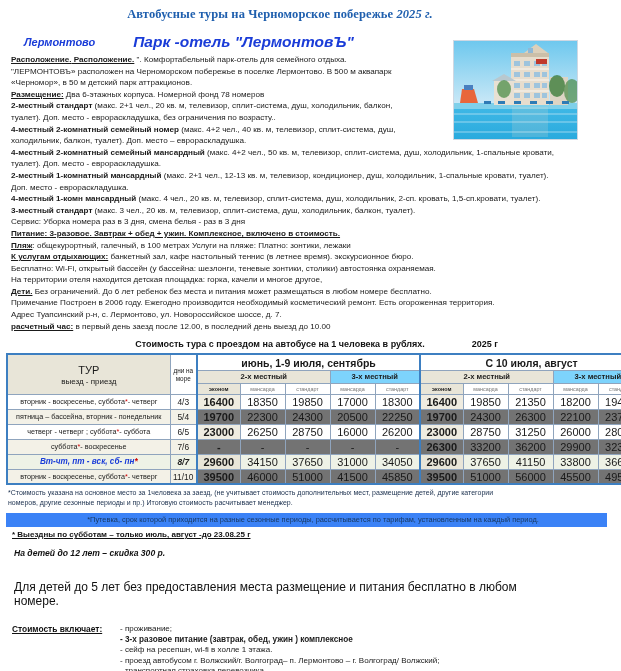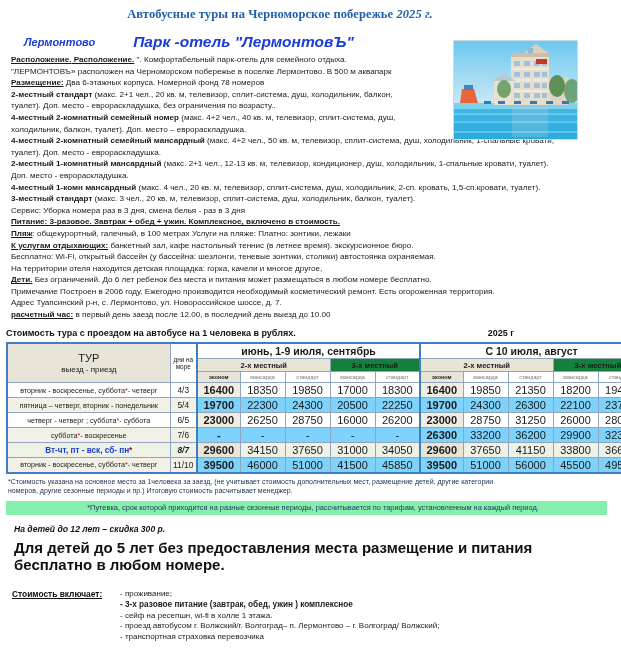--- a/index.html
+++ b/index.html
@@ -54,27 +54,27 @@
 
   
   .photo {
     position:absolute; left:453px; top:40px; width:125px; height:100px;
     border:1px solid #cfd8e3;
     overflow:hidden;
   }
 
   .table-title {
     margin-top:7px;
-    text-align:left;
+    text-align:center;
     font-size:9px; font-weight:bold;
     position:relative;
     color:#111;
   }
   .table-title .year2 {
-    position:absolute; right:40px; top:0; font-weight:bold; font-size:9px;
+    position:absolute; right:56px; top:0; font-weight:bold; font-size:9px;
   }
 
   table.price {
     border-collapse:collapse;
     width:609px;
     margin:4px auto 0 auto;
     table-layout:fixed;
   }
   table.price td, table.price th {
     border:1px solid #8fa4bd;
@@ -85,62 +85,62 @@
     padding:0;
   }
   .hdr-tour { background:#e8e5d8; font-family:"Liberation Serif", serif; font-size:11px; }
   .hdr-tour .sub { font-size:8px; display:block; margin-top:1px;}
   .hdr-days { background:#ffffff; font-size:6.4px; line-height:7.2px; }
   .hdr-season {
     background:#ffffff; font-family:"Liberation Serif", serif;
     font-weight:bold; font-size:10.5px; height:16px;
   }
   .hdr-occ { background:#e8e5d8; font-weight:bold; font-size:7.6px; height:13px; }
-  .hdr-occ.white { background:#15803d; }
+  .hdr-occ.white { background:#7dd3fc; }
   .hdr-cat { font-size:5.4px; height:11px; font-weight:bold; color:#444; }
   .hdr-cat.shade { background:#e8e5d8; }
   .hdr-cat.plain { background:#ffffff; color:#777; font-weight:normal;}
 
   td.tour-cell {
     font-size:7.2px; height:15px; background:#ffffff; padding:0 2px;
   }
   td.days-cell { font-size:8.4px; background:#ffffff; }
   td.val { font-size:11px; background:#ffffff; }
   td.val.econ { font-weight:bold; background:#efece1; }
-  tr.alt td.val { background:#7dd3fc; }
+  tr.alt td.val { background:#737373; }
   tr.alt td.tour-cell, tr.alt td.days-cell { background:#f3f1e7; }
   tr.hl td { background:#eef2e6; }
-  tr.hl td.tour-cell { color:#1a3cd8; font-weight:bold; font-size:8.2px; }
+  tr.hl td.tour-cell { color:#1a3cd8; font-weight:bold; font-size:8.2px;font-style:italic; }
   tr.hl td.days-cell { font-weight:bold;font-style:italic; }
   tr.hl td.val.econ { background:#e8e5d8; }
   .ast { color:#c00; }
   .thick-left { border-left:2px solid #3d7fc1 !important; }
   .thick-right { border-right:2px solid #3d7fc1 !important; }
   .thick-top { border-top:2px solid #3d7fc1 !important; }
   .thick-bot { border-bottom:2px solid #3d7fc1 !important; }
 
   .note1 {
     width:600px; margin:3px auto 0 auto;
     font-size:7px; line-height:9.4px; color:#1a2f4d; text-align:left; padding-left:2px;
   }
   .note-blue {
     width:601px; margin:6px auto 0 auto;
-    background:#86efac;
+    background:#3b82f6;
     font-size:7.4px; color:#17365d; text-align:center;
     padding:2px 0 3px 13px;
   }
   .note2 {
     margin:3px 0 0 6px; font-size:8px; font-weight:bold;
     text-decoration:underline; color:#111;
   }
   .note3 {
     margin:9px 0 0 8px; font-size:8.6px; font-weight:bold; font-style:italic; color:#111;
   }
   .note4 {
-    margin:5px 0 0 8px; font-size:15px; font-weight:bold; color:#111;
+    margin:22px 0 0 8px; font-size:12px; font-weight:normal; color:#111;
   }
 
   .includes { margin-top:16px; padding-left:6px; position:relative; }
   .includes .lbl {
     position:absolute; left:6px; top:0;
     font-size:8.4px; font-weight:bold; text-decoration:underline; color:#111;
   }
   .includes ul { list-style:none; margin:0; padding:0 0 0 108px; }
   .includes li {
     font-size:8px; line-height:10.6px; color:#1a1a1a;
@@ -232,20 +232,21 @@
           <rect x="0" y="80" width="125" height="2"></rect>
           <rect x="0" y="90" width="125" height="2"></rect>
       </g>
       <rect x="58" y="66" width="36" height="30" fill="#e7ddcd" opacity=".18"></rect>
     </svg>
   </div>
 
   <div class="desc">
       <p><span class="u">Расположение.</span><span class="u"> Расположение.</span><span> ". Комфортабельный парк-отель  для семейного отдыха.</span></p>
       <p><span>"ЛЕРМОНТОВЪ»  расположен на Черноморском побережье в поселке Лермонтово. В 500 м аквапарк</span></p>
+      <p><span>«Черномор», в 50 м детский парк аттракционов.</span></p>
       <p><span class="u">Размещение:</span><span> Два 6-этажных корпуса. Номерной фонд 78 номеров</span></p>
       <p><span class="b">2-местный стандарт</span><span> (макс. 2+1 чел., 20 кв. м, телевизор, сплит-система, душ, холодильник, балкон,</span></p>
       <p><span>туалет). Доп. место - еврораскладушка,  без ограничения по возрасту..</span></p>
       <p><span class="b">4-местный 2-комнатный семейный номер</span><span> (макс. 4+2 чел., 40 кв. м, телевизор, сплит-система, душ,</span></p>
       <p><span>холодильник, балкон, туалет). Доп. место – еврораскладушка.</span></p>
       <p class="wide"><span class="b">4-местный 2-комнатный семейный мансардный</span><span> (макс. 4+2 чел., 50 кв. м, телевизор, сплит-система, душ, холодильник, 1-спальные кровати,</span></p>
       <p class="wide"><span>туалет). Доп. место - еврораскладушка.</span></p>
       <p class="wide"><span class="b">2-местный 1-комнатный мансардный</span><span> (макс. 2+1 чел., 12-13 кв. м, телевизор, кондиционер, душ, холодильник, 1-спальные кровати, туалет).</span></p>
       <p class="wide"><span>Доп. место - еврораскладушка.</span></p>
       <p class="wide"><span class="b">4-местный 1-комн мансардный</span><span> (макс. 4 чел., 20 кв. м, телевизор, сплит-система, душ, холодильник, 2-сп. кровать, 1,5-сп.кровати, туалет).</span></p>
@@ -320,21 +321,21 @@
           <td class="val">19850</td>
           <td class="val">17000</td>
           <td class="val">18300</td>
           <td class="val econ thick-left">16400</td>
           <td class="val">19850</td>
           <td class="val">21350</td>
           <td class="val">18200</td>
           <td class="val thick-right">19400</td>
         </tr>
         <tr class="alt">
-          <td class="tour-cell thick-left">пятница – четверг,   вторник - понедельник</td>
+          <td class="tour-cell thick-left">пятница – бассейна,   вторник - понедельник</td>
           <td class="days-cell">5/4</td>
           <td class="val econ thick-left">19700</td>
           <td class="val">22300</td>
           <td class="val">24300</td>
           <td class="val">20500</td>
           <td class="val">22250</td>
           <td class="val econ thick-left">19700</td>
           <td class="val">24300</td>
           <td class="val">26300</td>
           <td class="val">22100</td>
@@ -399,20 +400,21 @@
       </tbody>
   </table>
 
   <div class="note1">
     <div>*Стоимость указана на основное место за 1человека за заезд, (не учитывает стоимость дополнительных мест, размещение детей, другие категории</div>
     <div>номеров, другие сезонные периоды и пр.)  Итоговую стоимость  расчитывает менеджер.</div>
   </div>
 
   <div class="note-blue">*Путевка, срок которой приходится  на разные сезонные периоды, рассчитывается по тарифам, установленным на каждый период.</div>
 
+  <div class="note2">* Выездны по субботам –  только июль, август -до 23.08.25 г</div>
   <div class="note3">На детей до 12 лет – скидка 300 р.</div>
   <div class="note4">Для детей до 5 лет без предоставления места размещение и питания бесплатно в любом номере.</div>
 
   <div class="includes">
     <div class="lbl">Стоимость включает:</div>
     <ul id="includes-list">
         <li>- проживание;</li>
         <li class="strong">- 3-х разовое питание (завтрак, обед, ужин ) комплексное</li>
         <li>- сейф на ресепшн,  wi-fi в холле 1 этажа.</li>
         <li>- проезд автобусом г. Волжский/г. Волгоград– п. Лермонтово – г. Волгоград/ Волжский;</li>

